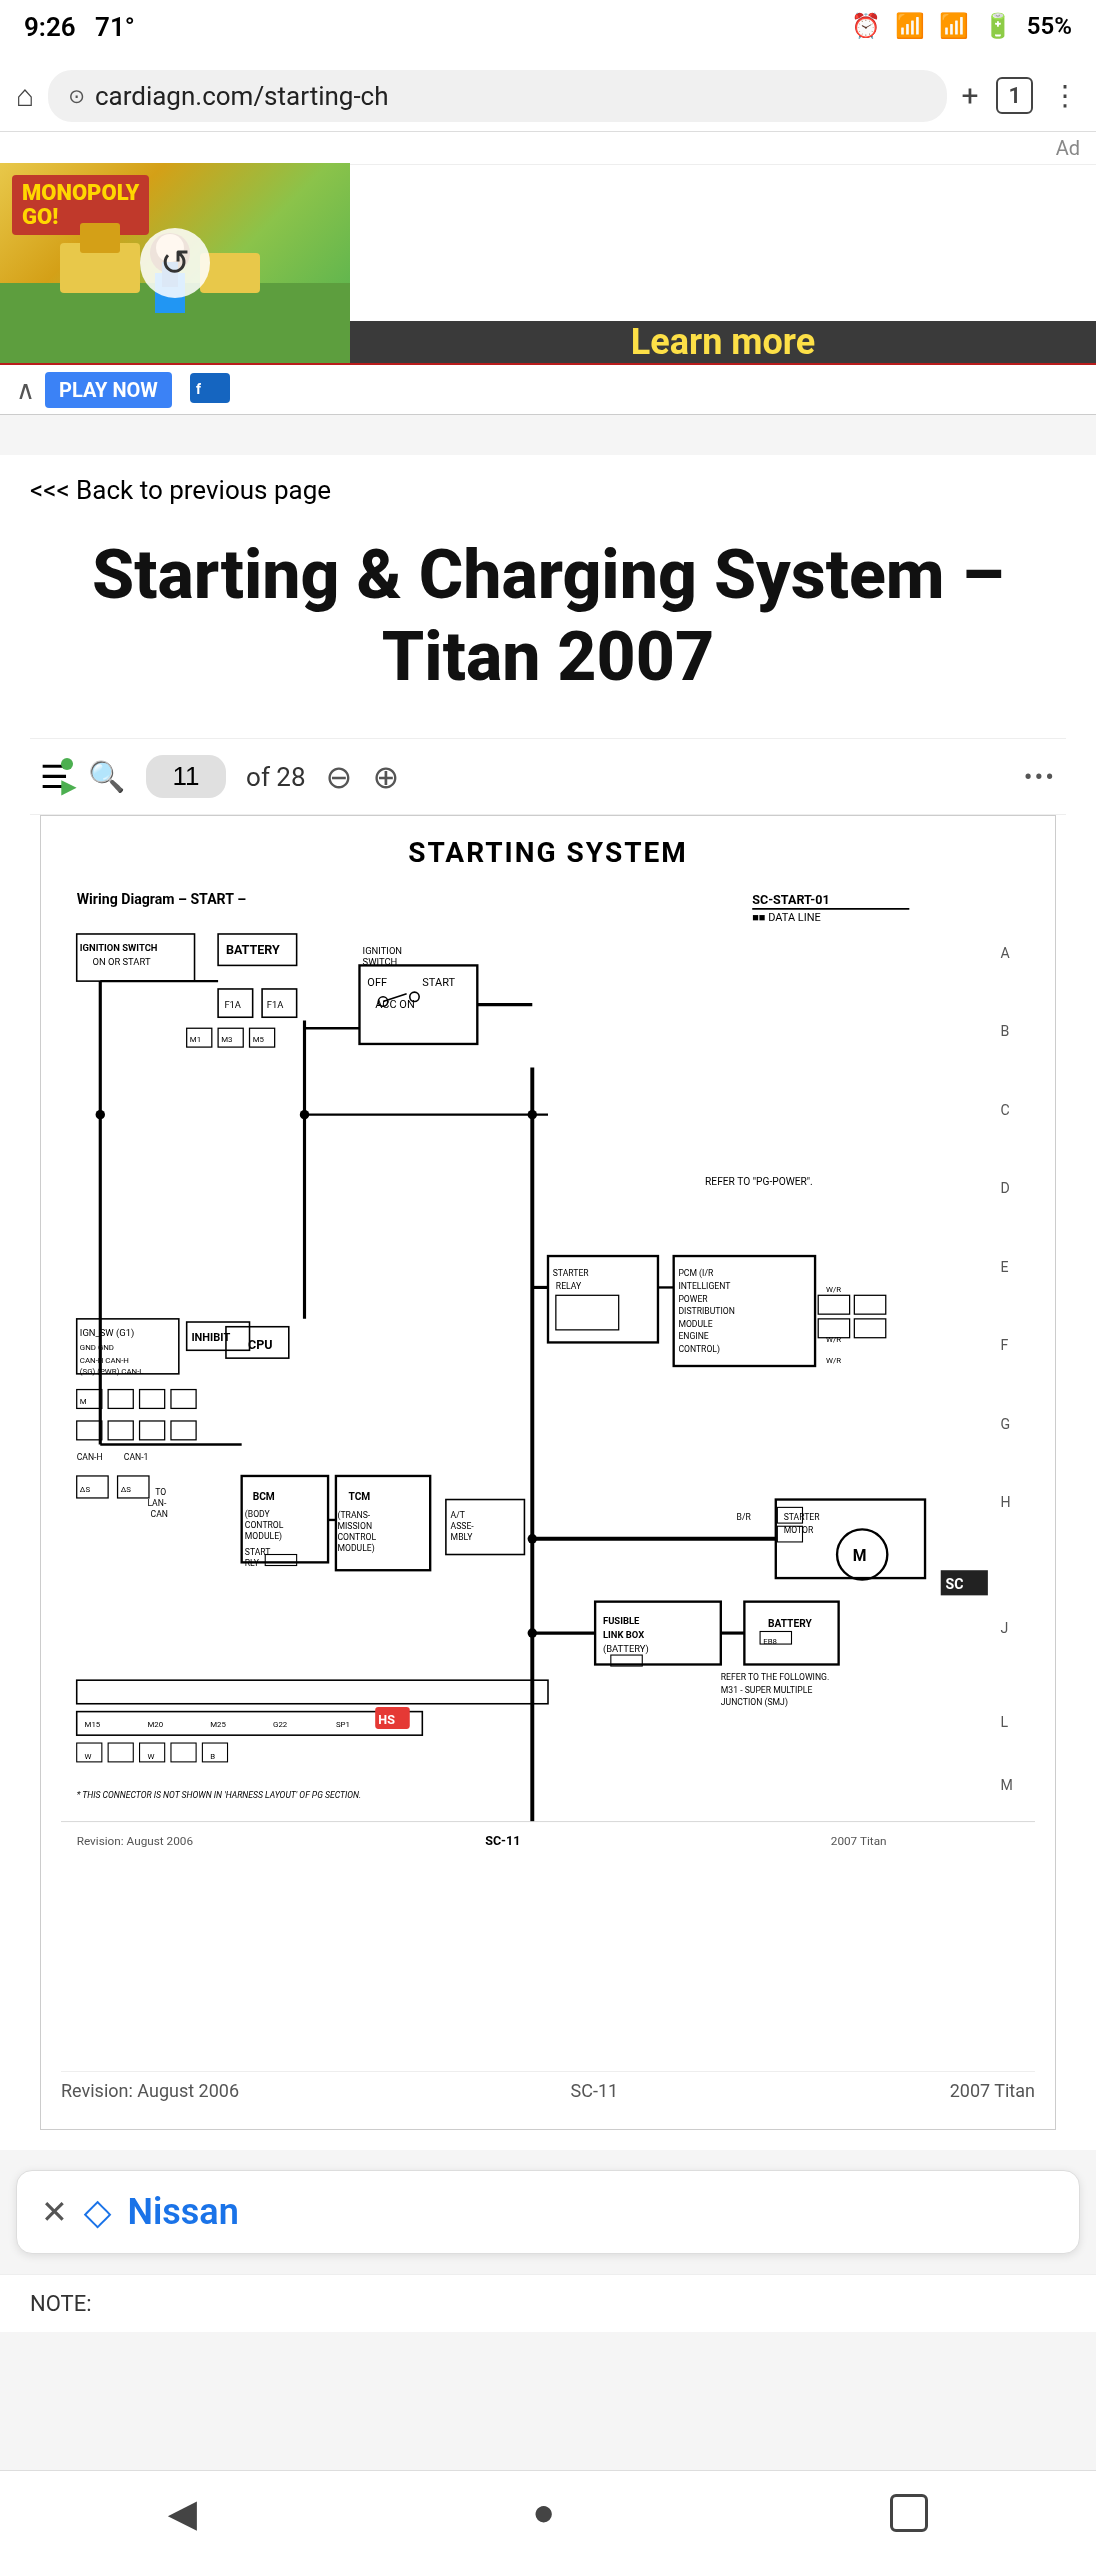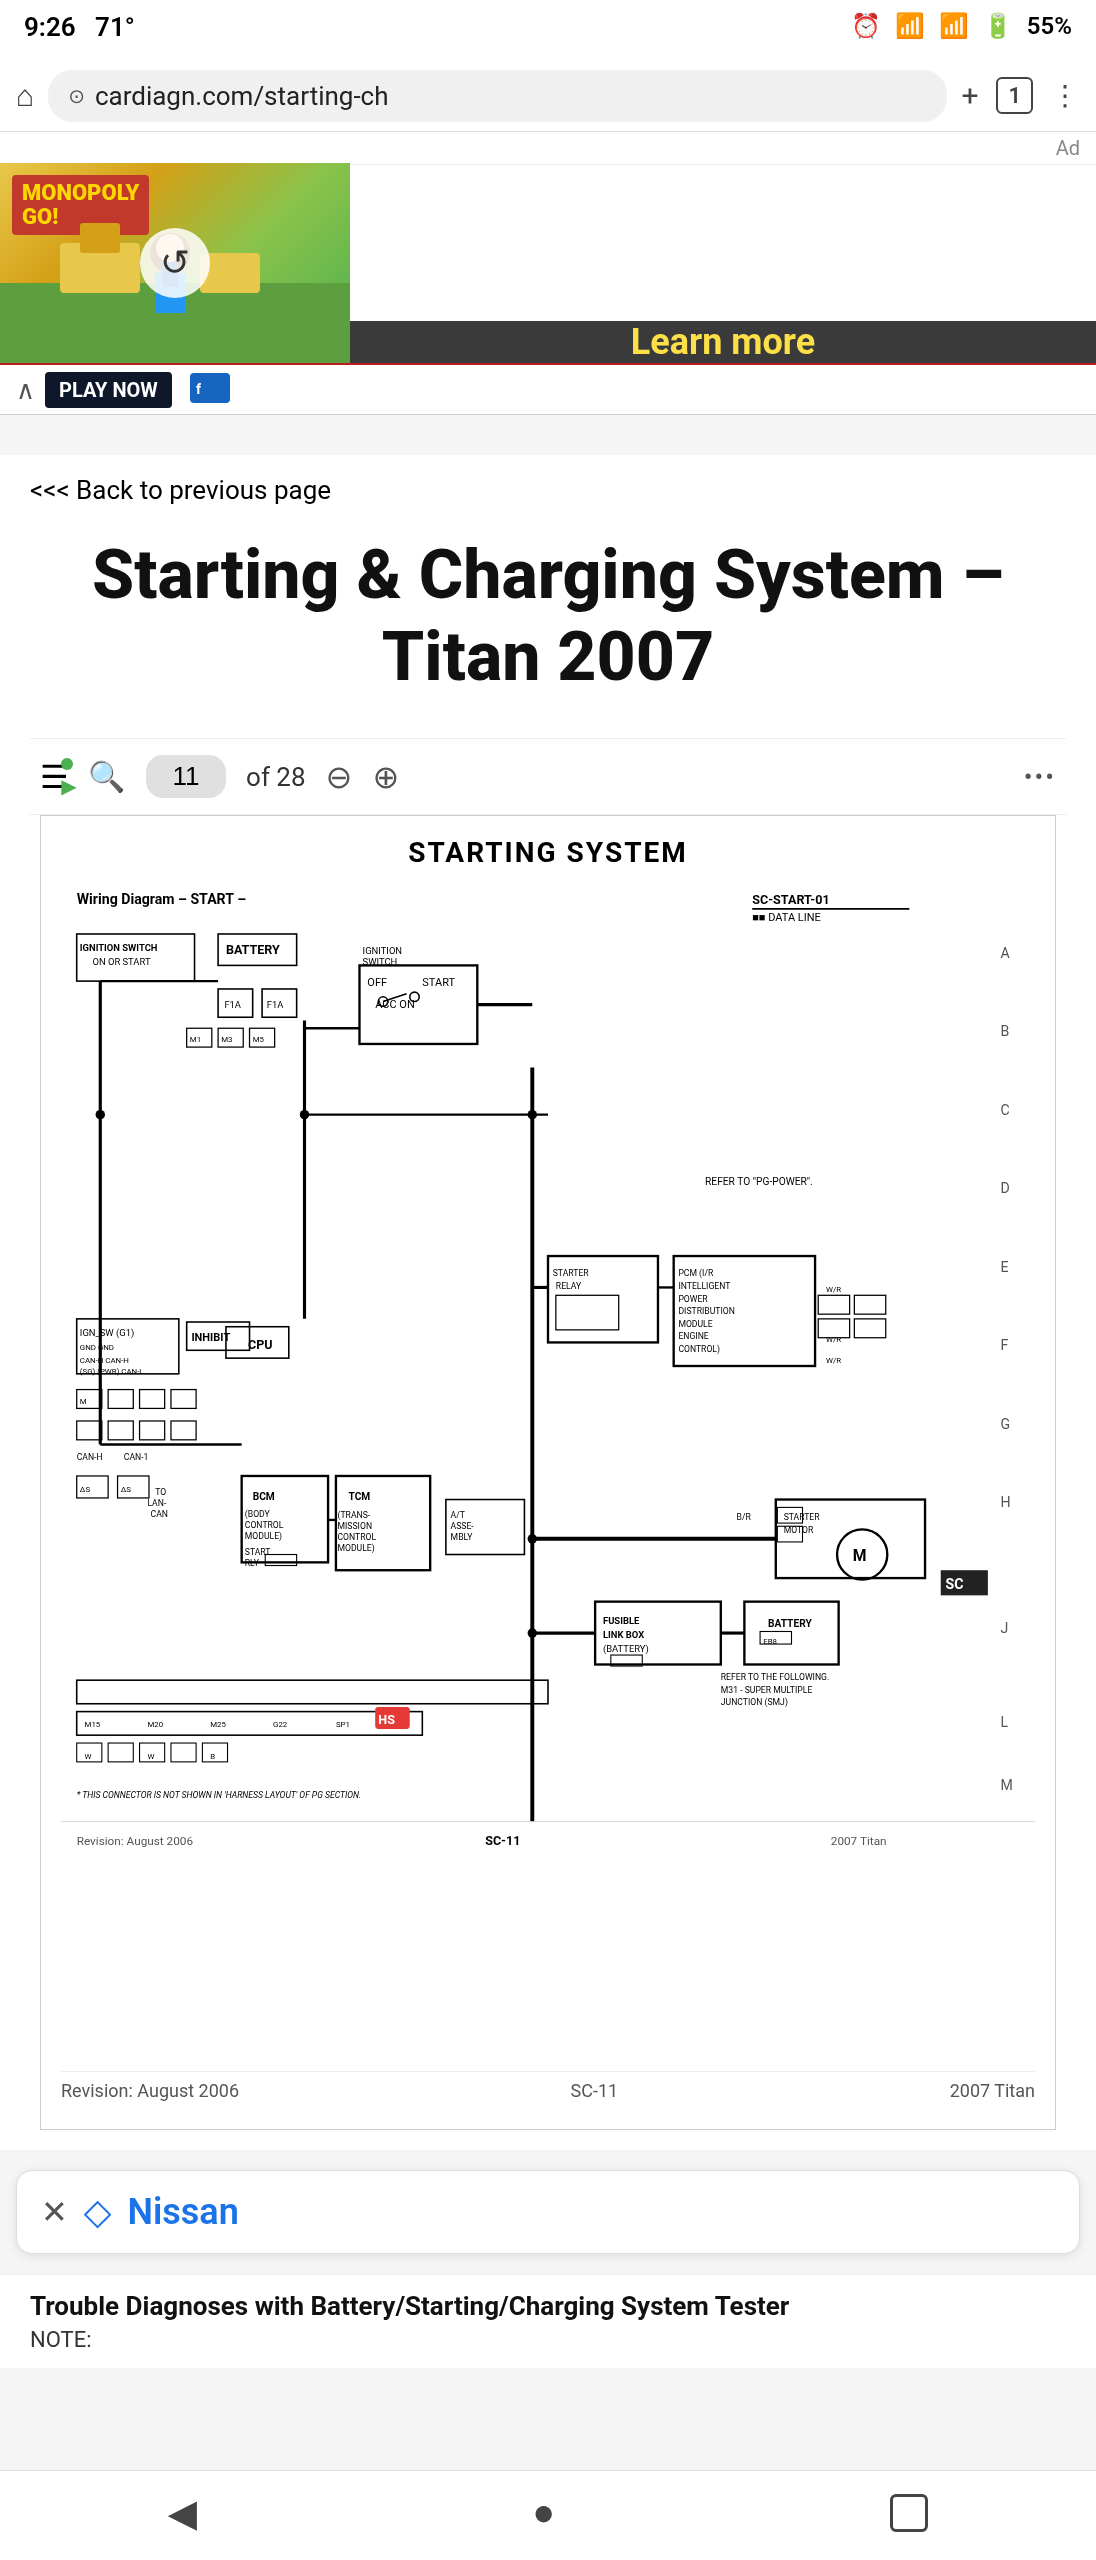--- a/index.html
+++ b/index.html
@@ -399,21 +399,21 @@
     </svg>
     <div class="ad-replay-btn">↺</div>
   </div>
   <div class="ad-cta">
     <div class="ad-cta-btn">Learn more</div>
   </div>
 </div>
 
 <div style="background:#fff; border-bottom:1px solid #ccc; display:flex; align-items:center; padding:8px 16px; gap:10px; height:50px;">
   <span style="font-size:26px;color:#555;">∧</span>
-  <div style="background:#0f172a; color:#fff; font-size:20px; font-weight:700; padding:6px 14px; border-radius:4px;">PLAY NOW</div>
+  <div style="background:#3b82f6; color:#fff; font-size:20px; font-weight:700; padding:6px 14px; border-radius:4px;">PLAY NOW</div>
   <div style="margin-left:8px;">
     <svg width="40" height="30" viewBox="0 0 40 30">
       <rect width="40" height="30" rx="4" fill="#1565C0"></rect>
       <text x="6" y="21" font-size="14" fill="#fff" font-weight="bold">f</text>
     </svg>
   </div>
 </div>
 
 <div class="main-content">
   <a class="back-link">&lt;&lt;&lt; Back to previous page</a>
@@ -661,21 +661,20 @@
   </div>
 </div>
 
 <div class="bottom-banner">
   <span class="bottom-banner-x">✕</span>
   <span class="bottom-banner-icon">◇</span>
   <span class="bottom-banner-text">Nissan</span>
 </div>
 
 <div class="below-diagram">
-  <div class="below-title">Trouble Diagnoses with Battery/Starting/Charging System Tester</div>
   <div class="below-note">NOTE:</div>
 </div>
 
 <div style="height: 100px;"></div>
 
 <div class="nav-bar">
   <button class="nav-btn">◀</button>
   <button class="nav-btn">●</button>
   <button class="nav-btn square"></button>
 </div>

